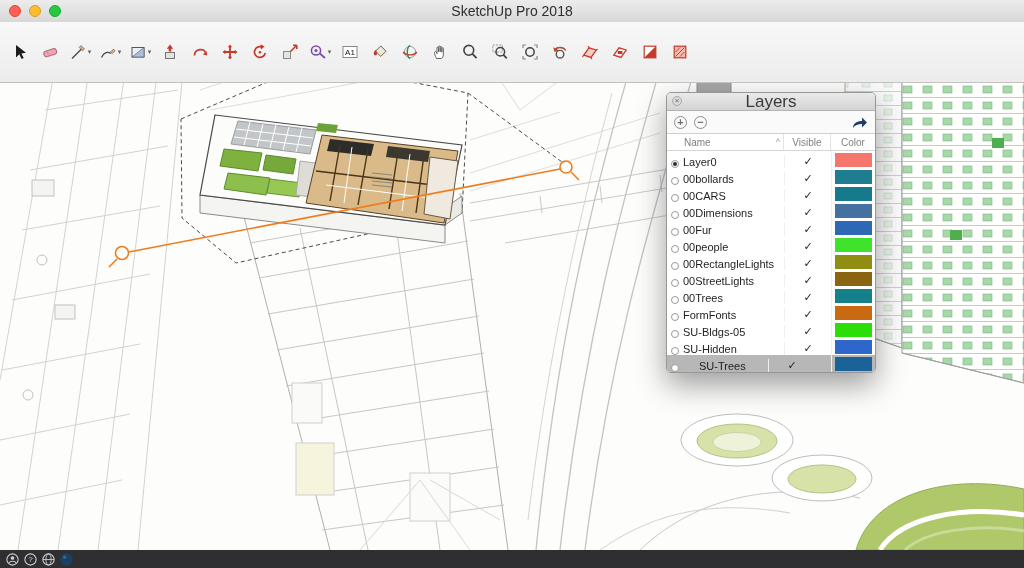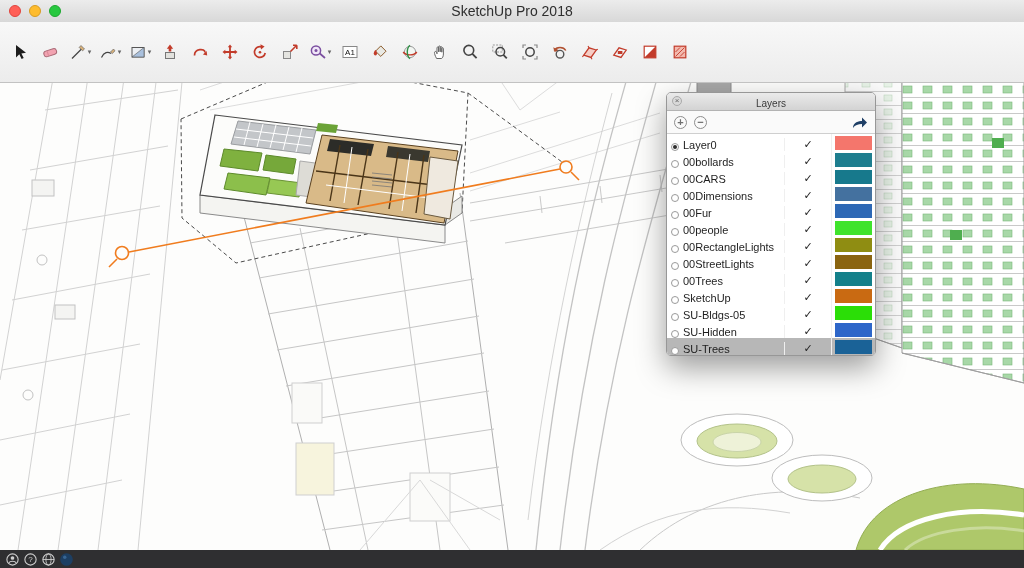--- a/index.html
+++ b/index.html
@@ -24,42 +24,42 @@
   .tool .caret{font-size:7px;color:#666;margin-left:1px;}
   
   .canvas{position:absolute;top:50px;left:0;right:0;bottom:18px;background:#fdfdfc;z-index:1;}
   .canvas svg{width:100%;height:100%;display:block;}
   
   .layers-panel{position:absolute;left:666px;top:92px;width:208px;z-index:20;
     background:#f4f4f4;border:1px solid #979797;border-radius:5px;overflow:hidden;
     box-shadow:0 12px 30px rgba(0,0,0,0.38);}
   .panel-titlebar{height:17px;background:linear-gradient(#eaeaea,#d3d3d3);
     border-bottom:1px solid #b3b3b3;position:relative;text-align:center;}
-  .panel-title{font-size:10px;line-height:17px;color:#3a3a3a;}
+  .panel-title{font-size:17px;line-height:17px;color:#3a3a3a;}
   .panel-close{position:absolute;left:5px;top:3px;width:10px;height:10px;border-radius:50%;
     background:#d9d9d9;border:1px solid #a9a9a9;box-sizing:border-box;color:#666;
     font-size:8px;line-height:8px;text-align:center;}
   .panel-toolbar{height:22px;background:#fafafa;border-bottom:1px solid #cfcfcf;
     display:flex;align-items:center;padding:0 7px;gap:7px;}
   .circle-btn{width:13px;height:13px;border:1.4px solid #8d8d8d;border-radius:50%;
     color:#707070;font-size:11px;line-height:10px;text-align:center;font-weight:bold;
     box-sizing:border-box;}
   .ptb-spacer{flex:1;}
   .menu-arrow svg{width:16px;height:13px;display:block;}
   .panel-header{display:flex;height:16px;align-items:stretch;background:#fff;
     border-bottom:1px solid #d6d6d6;color:#7f7f7f;font-size:10px;}
   .ph-name{flex:1;padding-left:17px;display:flex;align-items:center;
     justify-content:space-between;border-right:1px solid #e3e3e3;}
   .ph-caret{color:#9a9a9a;margin-right:3px;font-size:9px;}
   .ph-visible{width:46px;display:flex;align-items:center;justify-content:center;
     border-right:1px solid #e3e3e3;}
   .ph-color{width:44px;display:flex;align-items:center;justify-content:center;}
   .panel-rows{background:#fff;}
   .layer-row{display:flex;align-items:flex-end;height:17px;}
-  .layer-row.selected{background:#b7b7b7;}
+  .layer-row.selected{background:#b7b7b7;gap:16px;}
   .radio{width:8px;height:8px;border:1px solid #9a9a9a;border-radius:50%;
     margin:0 4px;position:relative;background:#fff;box-sizing:border-box;flex:none;}
   .radio.current::after{content:"";position:absolute;left:1px;top:1px;right:1px;bottom:1px;
     background:#2e2e2e;border-radius:50%;}
   .layer-name{flex:1;font-size:11px;color:#1e1e1e;white-space:nowrap;overflow:hidden;}
   .layer-check{width:46px;text-align:center;font-size:11px;color:#222;
     border-left:1px solid #efefef;flex:none;}
   .layer-swatch-cell{width:44px;align-self:stretch;padding:1.5px 3px;box-sizing:border-box;
     border-left:1px solid #efefef;flex:none;}
   .layer-swatch-cell .sw{width:100%;height:100%;display:block;}
@@ -446,20 +446,28 @@
   <div class="panel-toolbar">
     <span class="circle-btn">+</span>
     <span class="circle-btn">−</span>
     <span class="ptb-spacer"></span>
     <span class="menu-arrow">
       <svg viewBox="0 0 16 13">
           <path d="M1 12 C1 6 7 5 10 5 L10 1.5 L15 6.5 L10 11.5 L10 8 C6 8 3 9 1 12 Z" fill="#1f3f66"></path>
         </svg>
     </span>
   </div>
+  <div class="panel-header">
+    <span class="ph-name">
+      <span>Name</span>
+      <span class="ph-caret">^</span>
+    </span>
+    <span class="ph-visible">Visible</span>
+    <span class="ph-color">Color</span>
+  </div>
   <div class="panel-rows" id="layer-rows">
       <div class="layer-row">
         <span class="radio current"></span>
         <span class="layer-name">Layer0</span>
         <span class="layer-check">✓</span>
         <span class="layer-swatch-cell">
           <span class="sw" style="background:#F4766C"></span>
         </span>
       </div>
       <div class="layer-row">
@@ -521,21 +529,21 @@
       <div class="layer-row">
         <span class="radio"></span>
         <span class="layer-name">00Trees</span>
         <span class="layer-check">✓</span>
         <span class="layer-swatch-cell">
           <span class="sw" style="background:#13808A"></span>
         </span>
       </div>
       <div class="layer-row">
         <span class="radio"></span>
-        <span class="layer-name">SketchUp</span>
+        <span class="layer-name">FormFonts</span>
         <span class="layer-check">✓</span>
         <span class="layer-swatch-cell">
           <span class="sw" style="background:#C96A12"></span>
         </span>
       </div>
       <div class="layer-row">
         <span class="radio"></span>
         <span class="layer-name">SU-Bldgs-05</span>
         <span class="layer-check">✓</span>
         <span class="layer-swatch-cell">

